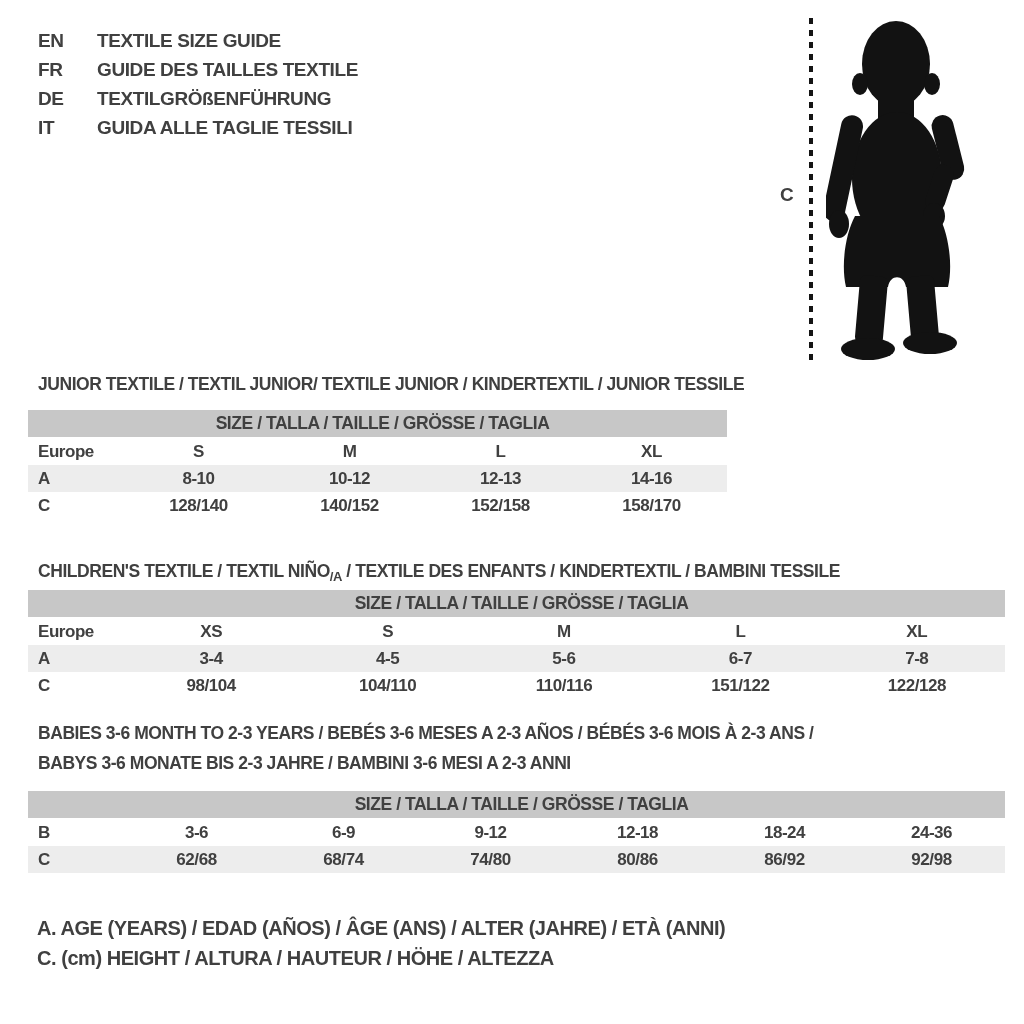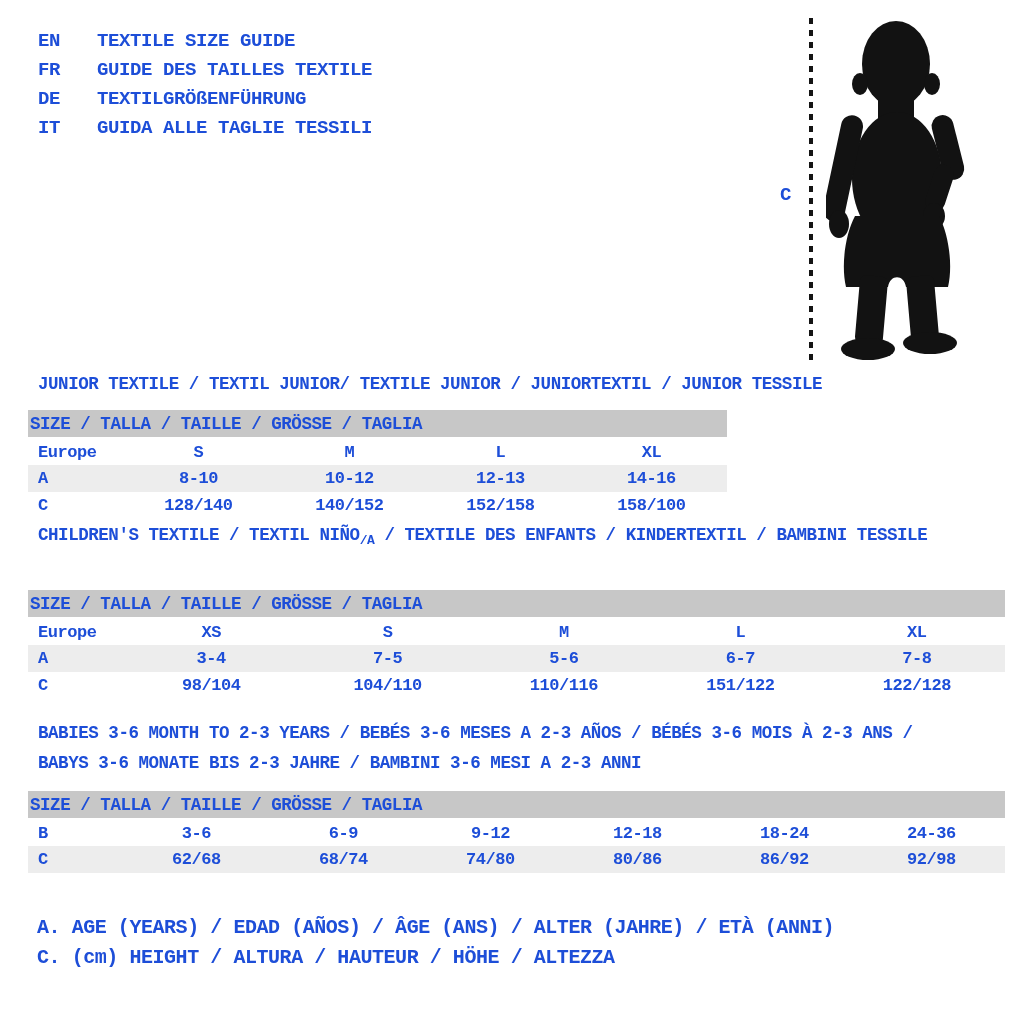--- a/index.html
+++ b/index.html
@@ -1,19 +1,19 @@
 <!DOCTYPE html>
 <html><head>
 <meta charset="utf-8">
 <style>
   * { margin:0; padding:0; box-sizing:border-box; }
   html,body { background:#ffffff; }
   .page {
     position:relative; width:1024px; height:1024px; background:#ffffff;
-    font-family:Liberation Mono, monospace; color:#1d4ed8; overflow:hidden;
+    font-family:Liberation Sans, sans-serif; color:#404040; overflow:hidden;
   }
 
   
   .lang-block { position:absolute; left:38px; top:26px; }
   .lang-row { display:flex; height:29px; align-items:center;
               font-weight:700; font-size:19px; letter-spacing:-0.4px; }
   .lang-code { width:59px; flex:0 0 59px; }
 
   
   .figure { position:absolute; left:770px; top:12px; width:210px; height:356px; }
@@ -24,21 +24,21 @@
   .baby-svg { position:absolute; left:56px; top:8px; }
 
   
   .section-title { position:absolute; left:38px; font-size:17.5px; font-weight:700;
     letter-spacing:-0.45px; line-height:30px; white-space:nowrap; }
   .sub { font-size:13px; vertical-align:-4px; }
 
   
   table.size-table { position:absolute; left:28px; border-collapse:collapse;
     table-layout:fixed; font-size:17px; font-weight:700; letter-spacing:-0.45px; }
-  .size-table th.bar { background:#c7c7c7; text-align:left; padding-left:2px;
+  .size-table th.bar { background:#c7c7c7; text-align:center; padding-left:10px;
     height:28px; font-size:17.5px; border-bottom:2px solid #ffffff; }
   .size-table td { height:27px; text-align:center; }
   .size-table td.rowlabel { text-align:left; padding-left:10px; }
   .size-table tr.alt td { background:#ededed; }
 
   
   .legend { position:absolute; left:37px; top:913px; font-size:20px; font-weight:700;
     letter-spacing:-0.45px; line-height:30px; }
 </style>
 </head>
@@ -83,21 +83,21 @@
         <path d="M29,196 L113,196 C123,215 127,246 122,267 L80,267 C78,254 64,254 62,267 L20,267 C15,246 19,215 29,196 Z"></path>
         <rect x="34" y="256" width="28" height="68" rx="6" transform="rotate(5 48 260)"></rect>
         <rect x="80" y="256" width="28" height="64" rx="6" transform="rotate(-5 94 260)"></rect>
         <ellipse cx="42" cy="329" rx="27" ry="11"></ellipse>
         <ellipse cx="104" cy="323" rx="27" ry="11"></ellipse>
       </g>
     </svg>
   </div>
 
   <div class="section-title" style="top:369px;">
-    <span>JUNIOR TEXTILE / TEXTIL JUNIOR/ TEXTILE JUNIOR / JUNIORTEXTIL / JUNIOR TESSILE</span>
+    <span>JUNIOR TEXTILE / TEXTIL JUNIOR/ TEXTILE JUNIOR / KINDERTEXTIL / JUNIOR TESSILE</span>
   </div>
   <table class="size-table" style="top:410px; width:699px;">
     <colgroup>
         <col style="width:95px;">
         <col>
         <col>
         <col>
         <col>
       </colgroup>
     <thead>
@@ -118,26 +118,26 @@
         <td>8-10</td>
         <td>10-12</td>
         <td>12-13</td>
         <td>14-16</td>
       </tr>
       <tr>
         <td class="rowlabel">C</td>
         <td>128/140</td>
         <td>140/152</td>
         <td>152/158</td>
-        <td>158/100</td>
+        <td>158/170</td>
       </tr>
     </tbody>
   </table>
 
-  <div class="section-title" style="top:520px;">
+  <div class="section-title" style="top:556px;">
     <span>CHILDREN'S TEXTILE / TEXTIL NIÑO</span><span class="sub">/A</span><span> / TEXTILE DES ENFANTS / KINDERTEXTIL / BAMBINI TESSILE</span>
   </div>
   <table class="size-table" style="top:590px; width:977px;">
     <colgroup>
         <col style="width:95px;">
         <col>
         <col>
         <col>
         <col>
         <col>
@@ -152,21 +152,21 @@
         <td class="rowlabel">Europe</td>
         <td>XS</td>
         <td>S</td>
         <td>M</td>
         <td>L</td>
         <td>XL</td>
       </tr>
       <tr class="alt">
         <td class="rowlabel">A</td>
         <td>3-4</td>
-        <td>7-5</td>
+        <td>4-5</td>
         <td>5-6</td>
         <td>6-7</td>
         <td>7-8</td>
       </tr>
       <tr>
         <td class="rowlabel">C</td>
         <td>98/104</td>
         <td>104/110</td>
         <td>110/116</td>
         <td>151/122</td>

